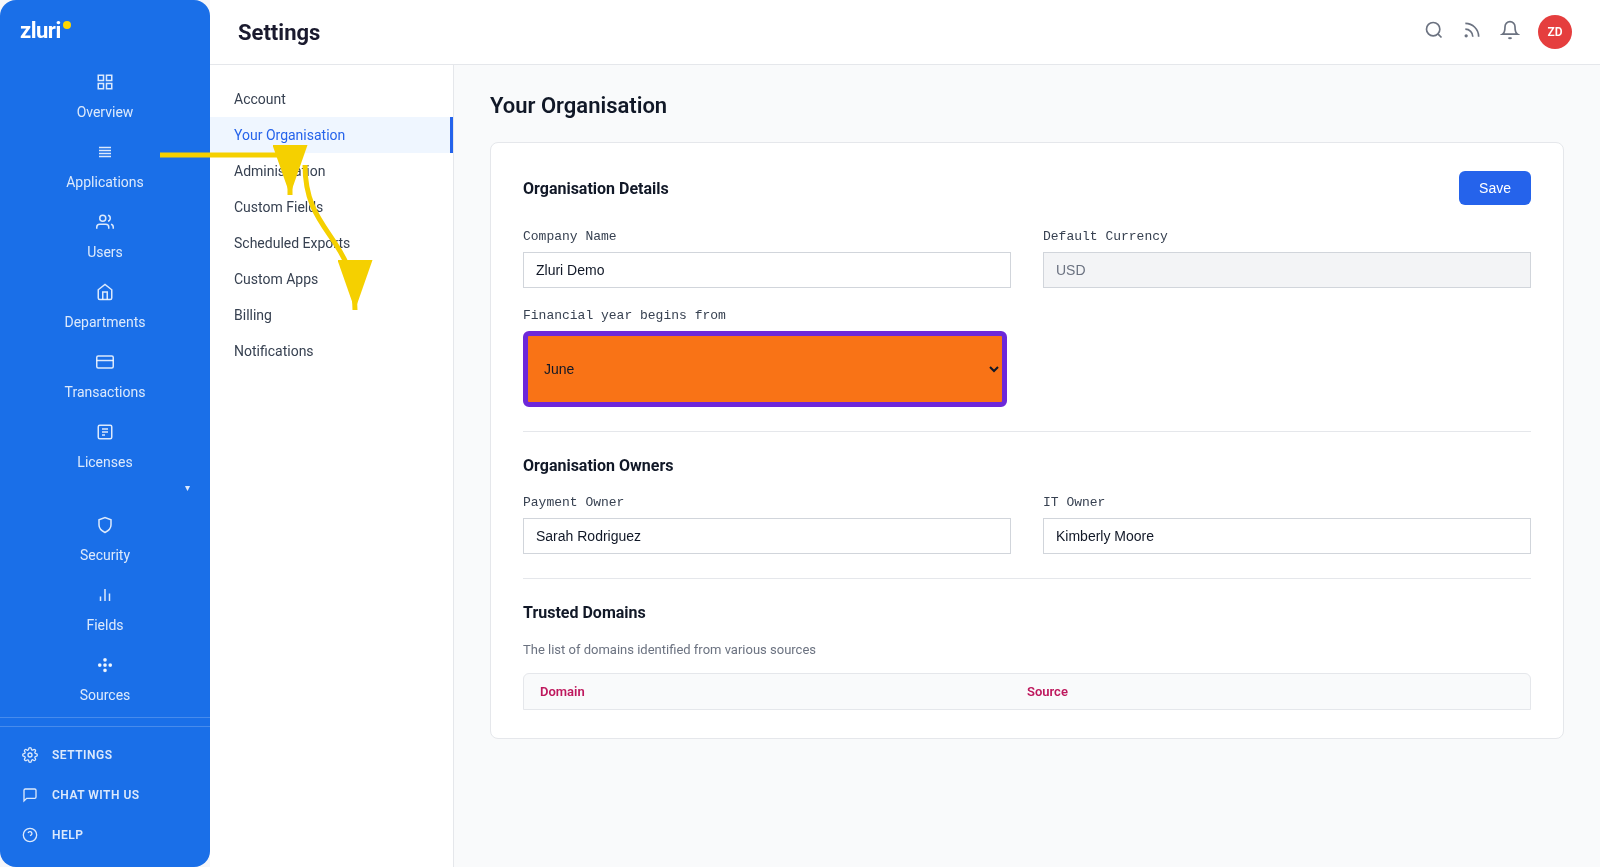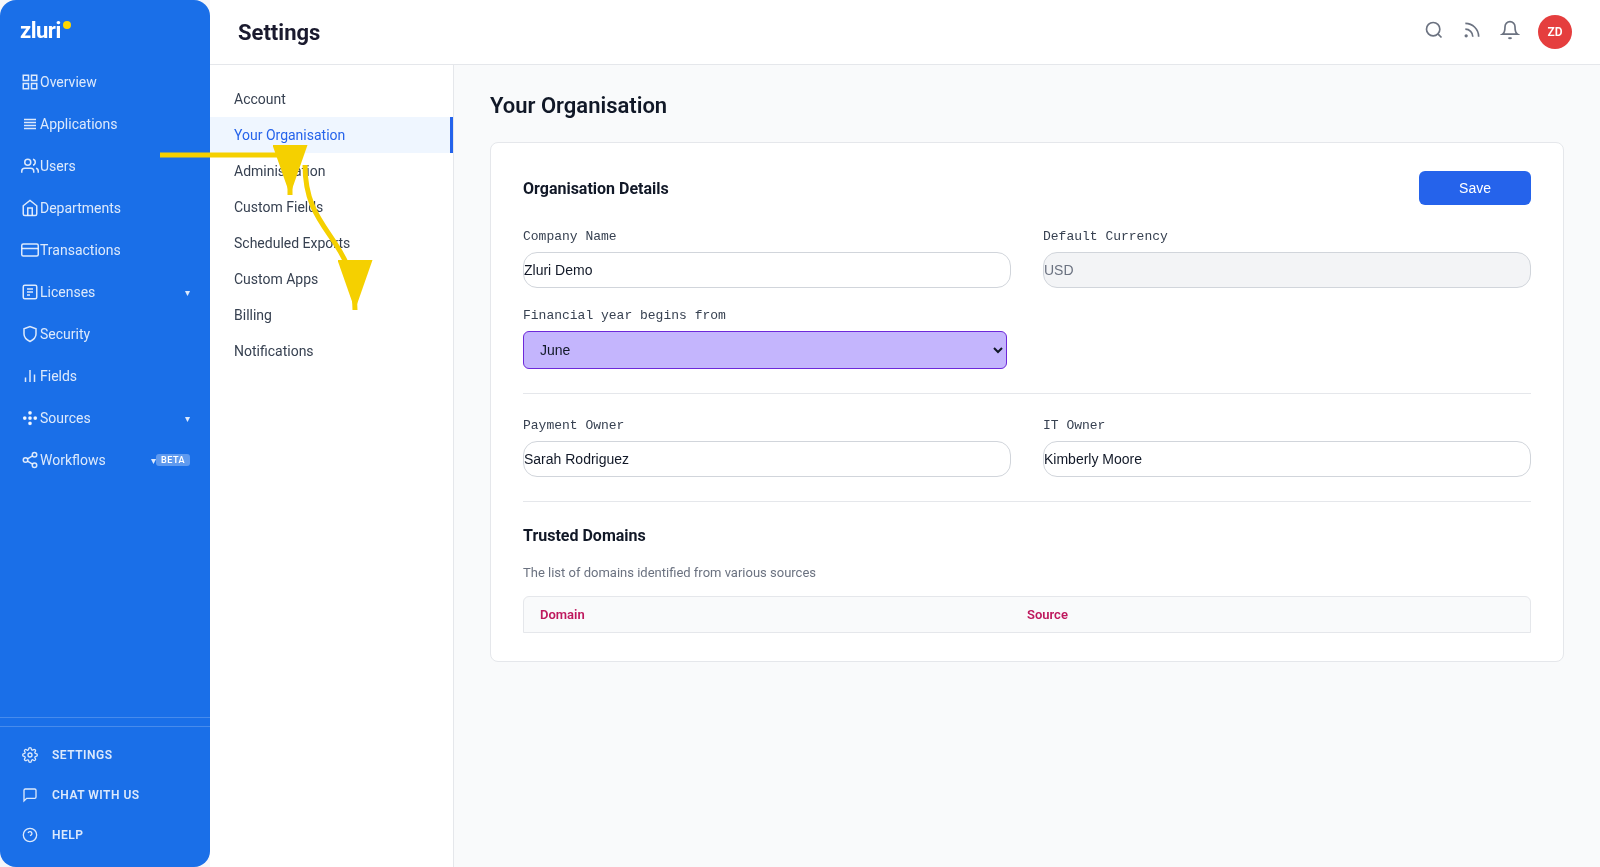--- a/index.html
+++ b/index.html
@@ -40,21 +40,23 @@
       padding: 4px 0;
       overflow-y: auto;
     }
     .nav-item {
       display: flex;
       align-items: center;
       padding: 11px 20px;
       color: rgba(255,255,255,0.85);
       font-size: 14px;
       cursor: pointer;
+      gap: 12px;
       position: relative;
+      flex-direction: column;
     }
     .nav-icon {
       width: 20px;
       height: 20px;
       display: flex;
       align-items: center;
       justify-content: center;
       flex-shrink: 0;
     }
     .nav-label { font-size: 14px; }
@@ -192,21 +194,21 @@
     .card-section-title {
       font-size: 16px;
       font-weight: 700;
       color: #111827;
     }
     .save-btn {
       background: #2563eb;
       color: white;
       border: none;
       border-radius: 6px;
-      padding: 9px 40px;
+      padding: 9px 20px;
       font-size: 14px;
       font-weight: 500;
       cursor: pointer;
     }
 
     .form-grid {
       display: grid;
       grid-template-columns: 1fr 1fr;
       gap: 20px 32px;
     }
@@ -216,38 +218,38 @@
       gap: 8px;
     }
     .form-label {
       font-size: 13px;
       color: #374151;
       font-weight: 400;
       font-family: Liberation Mono, monospace;
     }
     .form-input {
       border: 1px solid #d1d5db;
-      border-radius: 14px;
-      padding: 9px 0;
+      border-radius: 0;
+      padding: 9px 12px;
       font-size: 14px;
       color: #111827;
       background: white;
       outline: none;
     }
     .form-input.disabled {
       background: #f3f4f6;
       color: #6b7280;
     }
     .form-select {
-      border: 1px solid #6d28d9;
+      border: 5px solid #6d28d9;
       border-radius: 6px;
-      padding: 9px 12px;
+      padding: 24px 12px;
       font-size: 14px;
       color: #111827;
-      background: #c4b5fd;
+      background: #f97316;
       outline: none;
       appearance: auto;
       width: 100%;
     }
 
     .section-divider {
       height: 1px;
       background: #e5e7eb;
       margin: 24px 0;
     }
@@ -511,20 +513,21 @@
               <option>October</option>
               <option>November</option>
               <option>December</option>
             </select>
           </div>
         </div>
 
         <div class="section-divider"></div>
 
         <div>
+          <div class="sub-section-title">Organisation Owners</div>
           <div class="form-grid">
             <div class="form-group">
               <label class="form-label">Payment Owner</label>
               <input class="form-input" type="text" value="Sarah Rodriguez" style="">
             </div>
             <div class="form-group">
               <label class="form-label">IT Owner</label>
               <input class="form-input" type="text" value="Kimberly Moore" style="">
             </div>
           </div>

